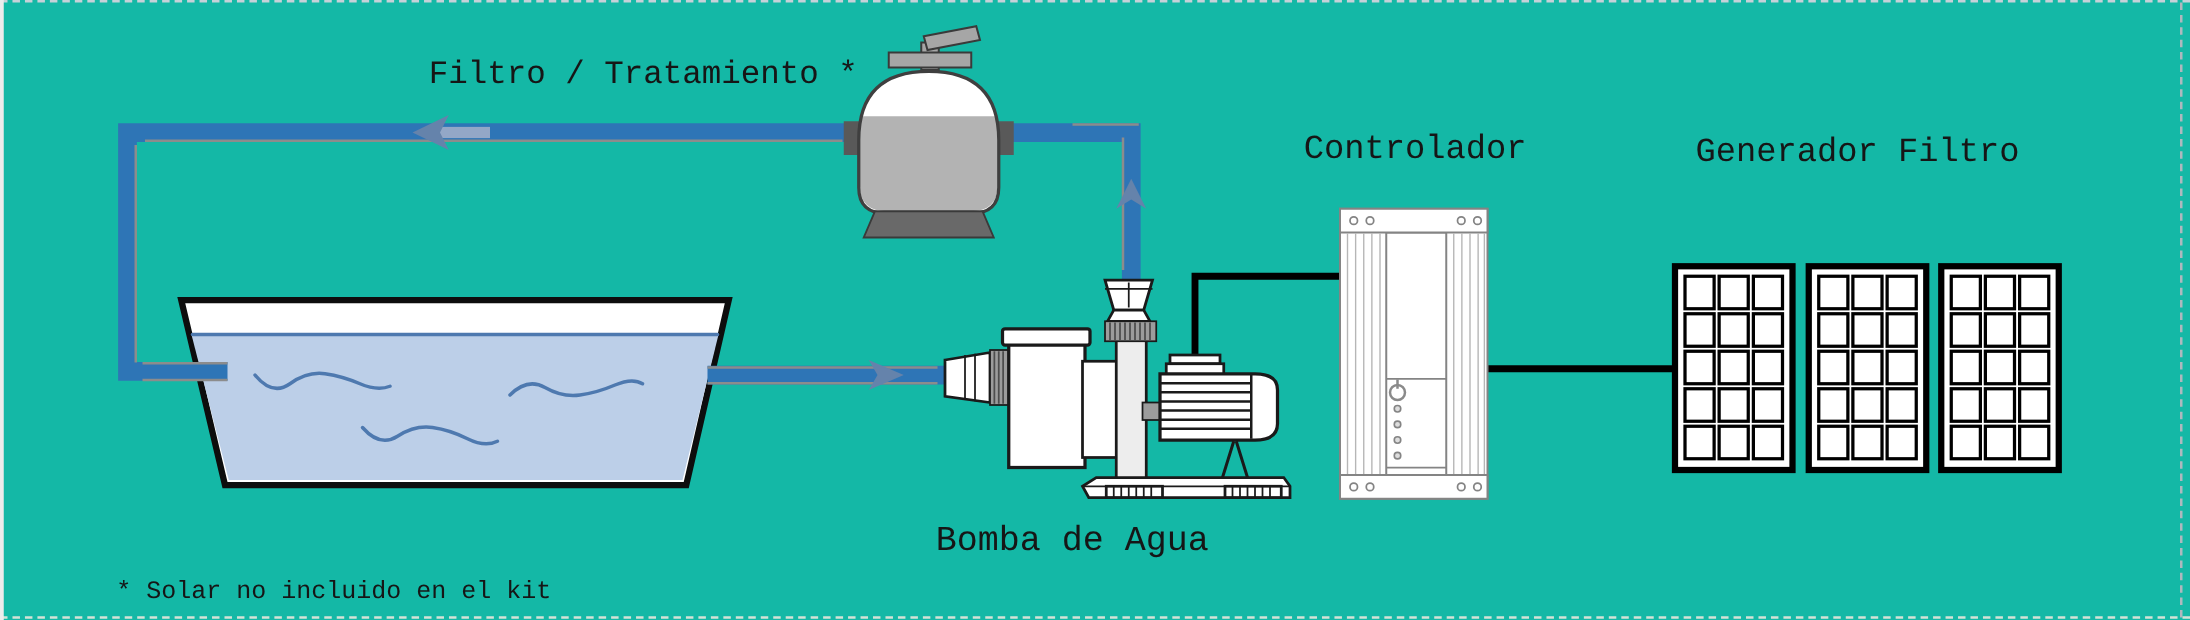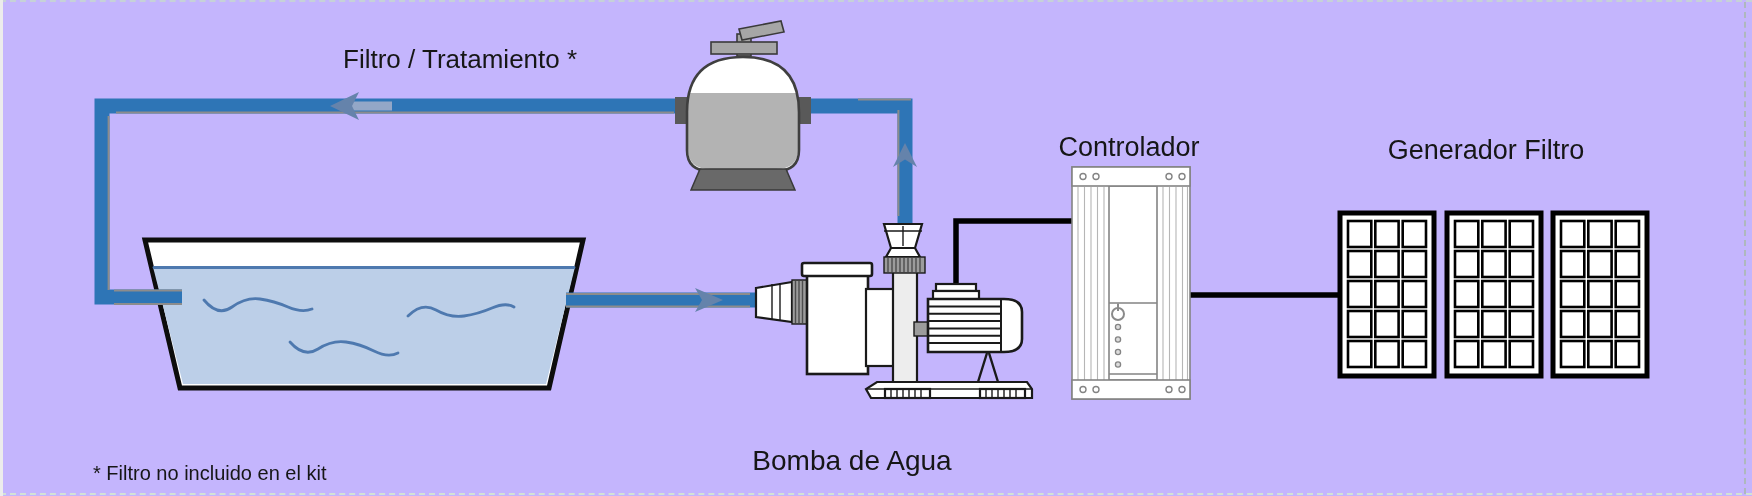--- a/index.html
+++ b/index.html
@@ -1,22 +1,22 @@
 <!DOCTYPE html>
 <html style="--pipe: #2E75B6; --pipe-edge: #8C8C8C; --flow-arrow: #6583AB; --flow-arrow-tail: #93A7C7; --water: #BCCFE8; --water-line: #4E79AF; --filter-body: #B3B3B3; --filter-base: #696969; --filter-valve: #A6A6A6; --filter-outline: #3F3F3F; --pipe-port: #595959; --metal: #9C9C9C; --outlet-pipe: #EDEDED; --outline: #1A1A1A; --controller-line: #848484; --wire: #000000; --panel-frame: #000000; --panel-cell: #FFFFFF;"><head>
 <meta charset="utf-8">
 <style>
   html,body{margin:0;padding:0;background:#fff;}
   .stage{
-    position:relative;width:1752px;height:496px;background:#c4b5fd;
-    font-family:Liberation Sans, sans-serif;overflow:hidden;
+    position:relative;width:1752px;height:496px;background:#14b8a6;
+    font-family:Liberation Mono, monospace;overflow:hidden;
   }
   .stage svg{position:absolute;left:0;top:0;}
   .lbl{position:absolute;color:#161616;white-space:nowrap;}
-  .lbl.center{text-align:center;margin-top:27px;}
+  .lbl.center{text-align:center;}
   .edge-top{position:absolute;left:0;right:0;top:0;border-top:2px dashed #c6d1d8;}
   .edge-right{position:absolute;top:2px;bottom:2px;right:6px;border-right:2px dashed #aeb8be;}
   .edge-bottom{position:absolute;left:0;right:0;bottom:1px;border-top:2px dashed #d3e2d6;}
   .edge-left{position:absolute;left:0;top:0;bottom:0;border-left:3px solid #ececec;}
 
   
   .pipe{stroke:var(--pipe,#2E75B6);fill:none;stroke-width:15;}
   .pipe-e{stroke:var(--pipe-edge,#8C8C8C);fill:none;stroke-width:2;}
   .arrH{fill:var(--flow-arrow,#6583AB);}
   .arrT{fill:var(--flow-arrow-tail,#93A7C7);}
@@ -208,20 +208,20 @@
           <rect x="1561.0" y="341.0" width="23.3" height="26.0" class="panel-cell"></rect>
           <rect x="1588.3" y="341.0" width="23.3" height="26.0" class="panel-cell"></rect>
           <rect x="1615.7" y="341.0" width="23.3" height="26.0" class="panel-cell"></rect>
         </g>
       </g>
   </svg>
 
   <div class="lbl" style="left:343px;top:44px;font-size:26px;">Filtro / Tratamiento *</div>
   <div class="lbl center" style="left:1043px;top:105px;width:172px;font-size:27px;">Controlador</div>
   <div class="lbl center" style="left:1336px;top:108px;width:300px;font-size:27px;">Generador Filtro</div>
-  <div class="lbl center" style="left:737px;top:418px;width:230px;font-size:28px;">Bomba de Agua</div>
-  <div class="lbl" style="left:93px;top:462px;font-size:20px;">* Filtro no incluido en el kit</div>
+  <div class="lbl center" style="left:737px;top:418px;width:230px;font-size:28px;text-align:right;">Bomba de Agua</div>
+  <div class="lbl" style="left:93px;top:462px;font-size:20px;">* Solar no incluido en el kit</div>
 
   <div class="edge-top"></div>
   <div class="edge-right"></div>
   <div class="edge-bottom"></div>
   <div class="edge-left"></div>
 </div>
 
 </body></html>

